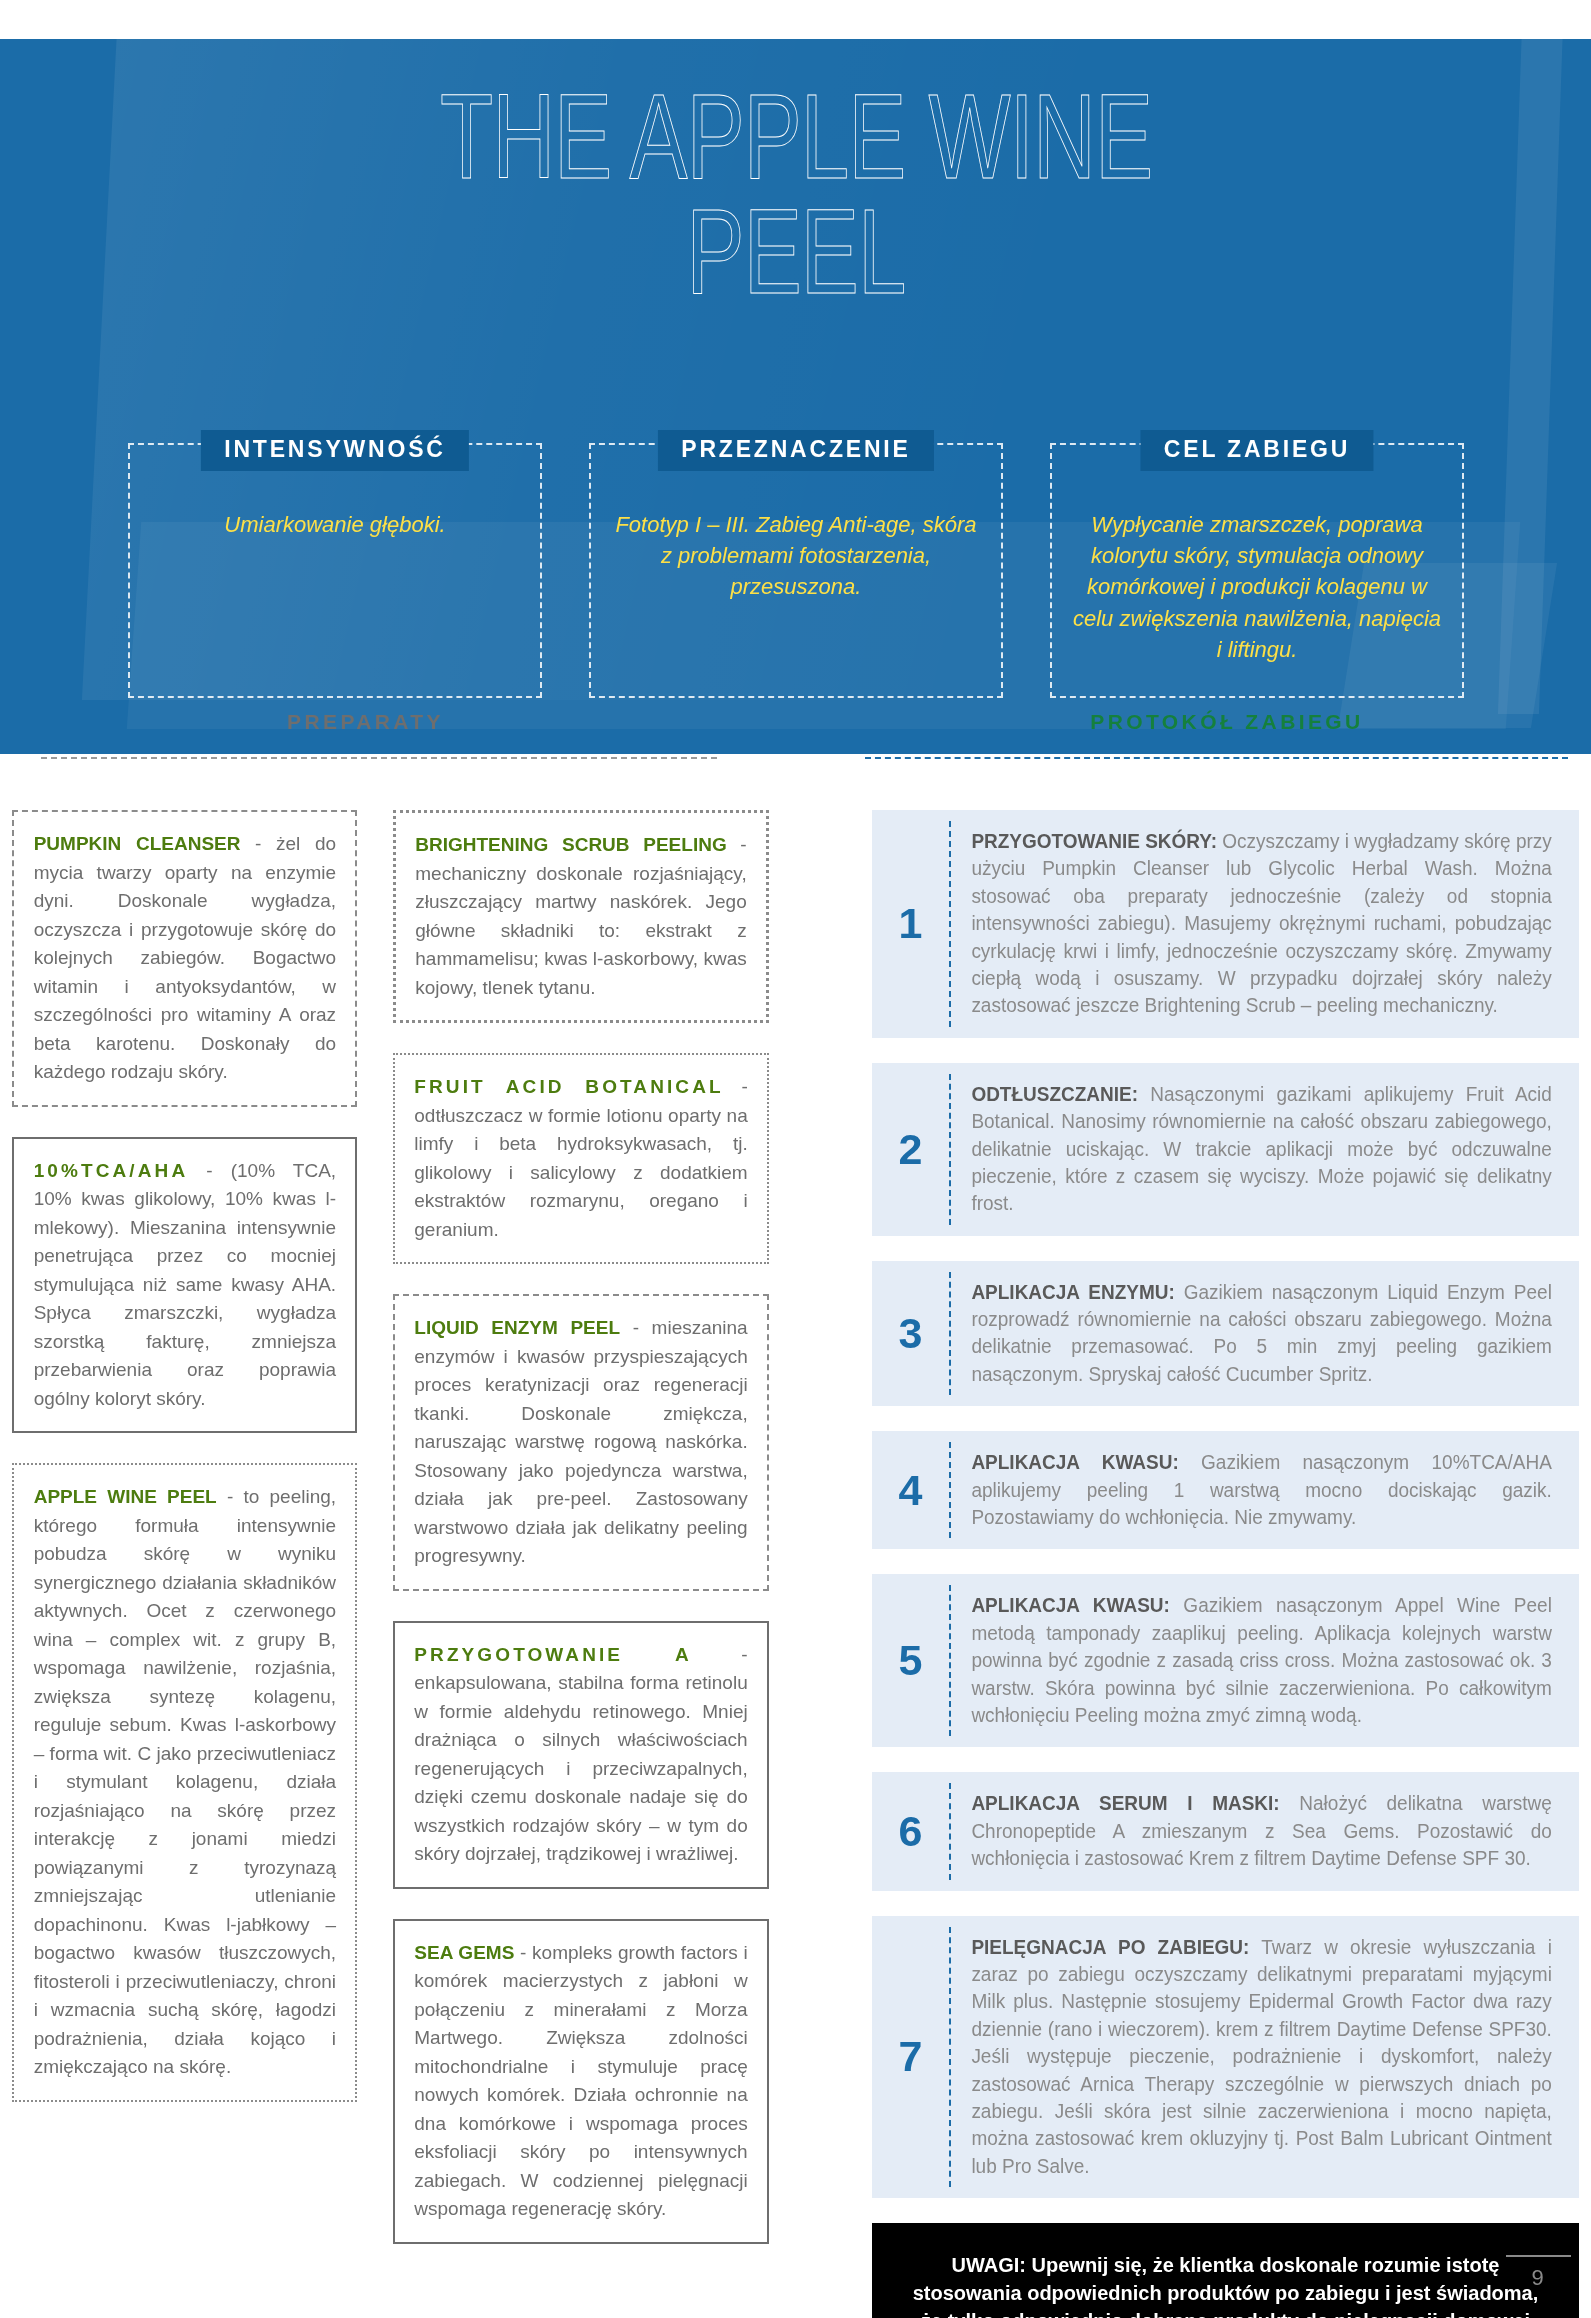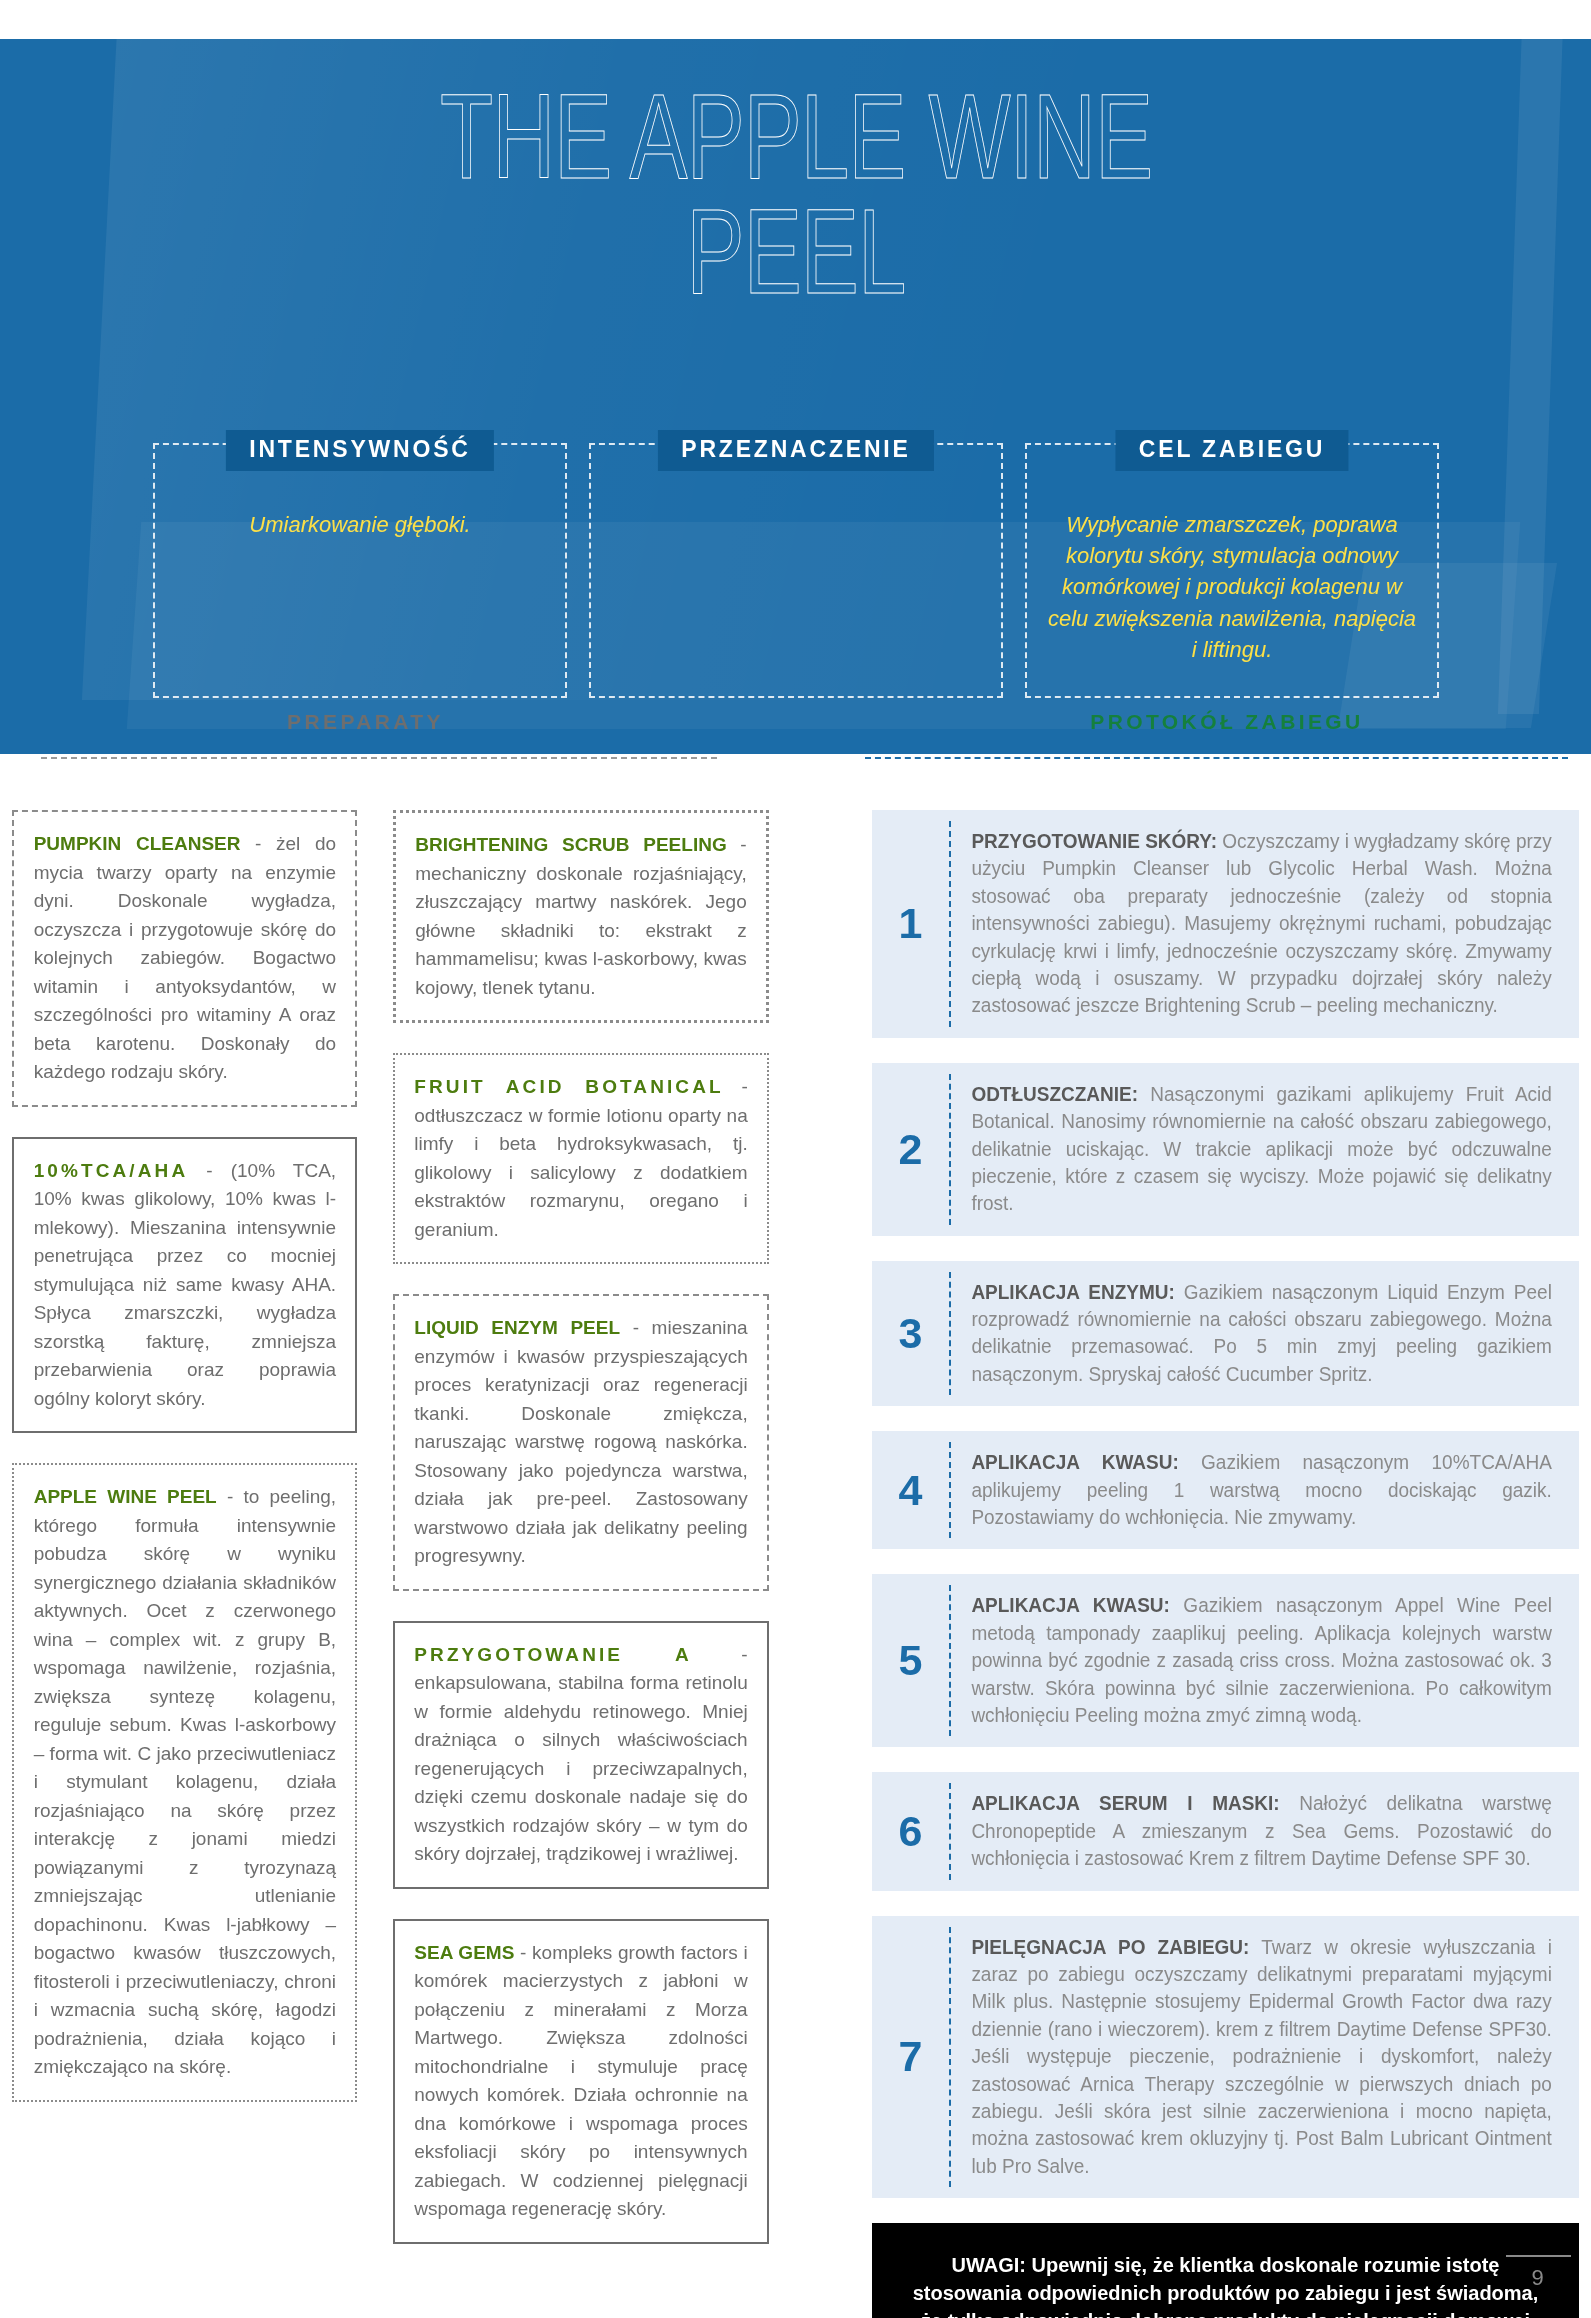--- a/index.html
+++ b/index.html
@@ -52,21 +52,21 @@
     transform-origin:50% 0;
     white-space:pre-line;
     text-shadow:none;
     -webkit-text-stroke:1px #ffffff;
     color:transparent;
   }
 
   
   .hero-boxes{
     position:absolute; left:0; top:404px; width:1592px; height:255px;
-    display:flex; justify-content:center; gap:22px;
+    display:flex; justify-content:center; gap:47px;
   }
   .hbox{
     position:relative;
     width:414px;
     border:2.1px dashed rgba(255,255,255,0.85);
     box-sizing:border-box;
     padding:39px 20.7px 13.8px 20.7px;
     text-align:center;
   }
   .hbox-title{
@@ -189,20 +189,21 @@
 
   <div class="hero-boxes">
 
     <div class="hbox">
       <div class="hbox-title">INTENSYWNOŚĆ</div>
       <div class="hbox-body">Umiarkowanie głęboki.</div>
     </div>
 
     <div class="hbox">
       <div class="hbox-title">PRZEZNACZENIE</div>
+      <div class="hbox-body">Fototyp I – III. Zabieg Anti-age, skóra z problemami fotostarzenia, przesuszona.</div>
     </div>
 
     <div class="hbox">
       <div class="hbox-title">CEL ZABIEGU</div>
       <div class="hbox-body">Wypłycanie zmarszczek, poprawa kolorytu skóry, stymulacja odnowy komórkowej i produkcji kolagenu w celu zwiększenia nawilżenia, napięcia i liftingu.</div>
     </div>
 
   </div>
 </div>
 

